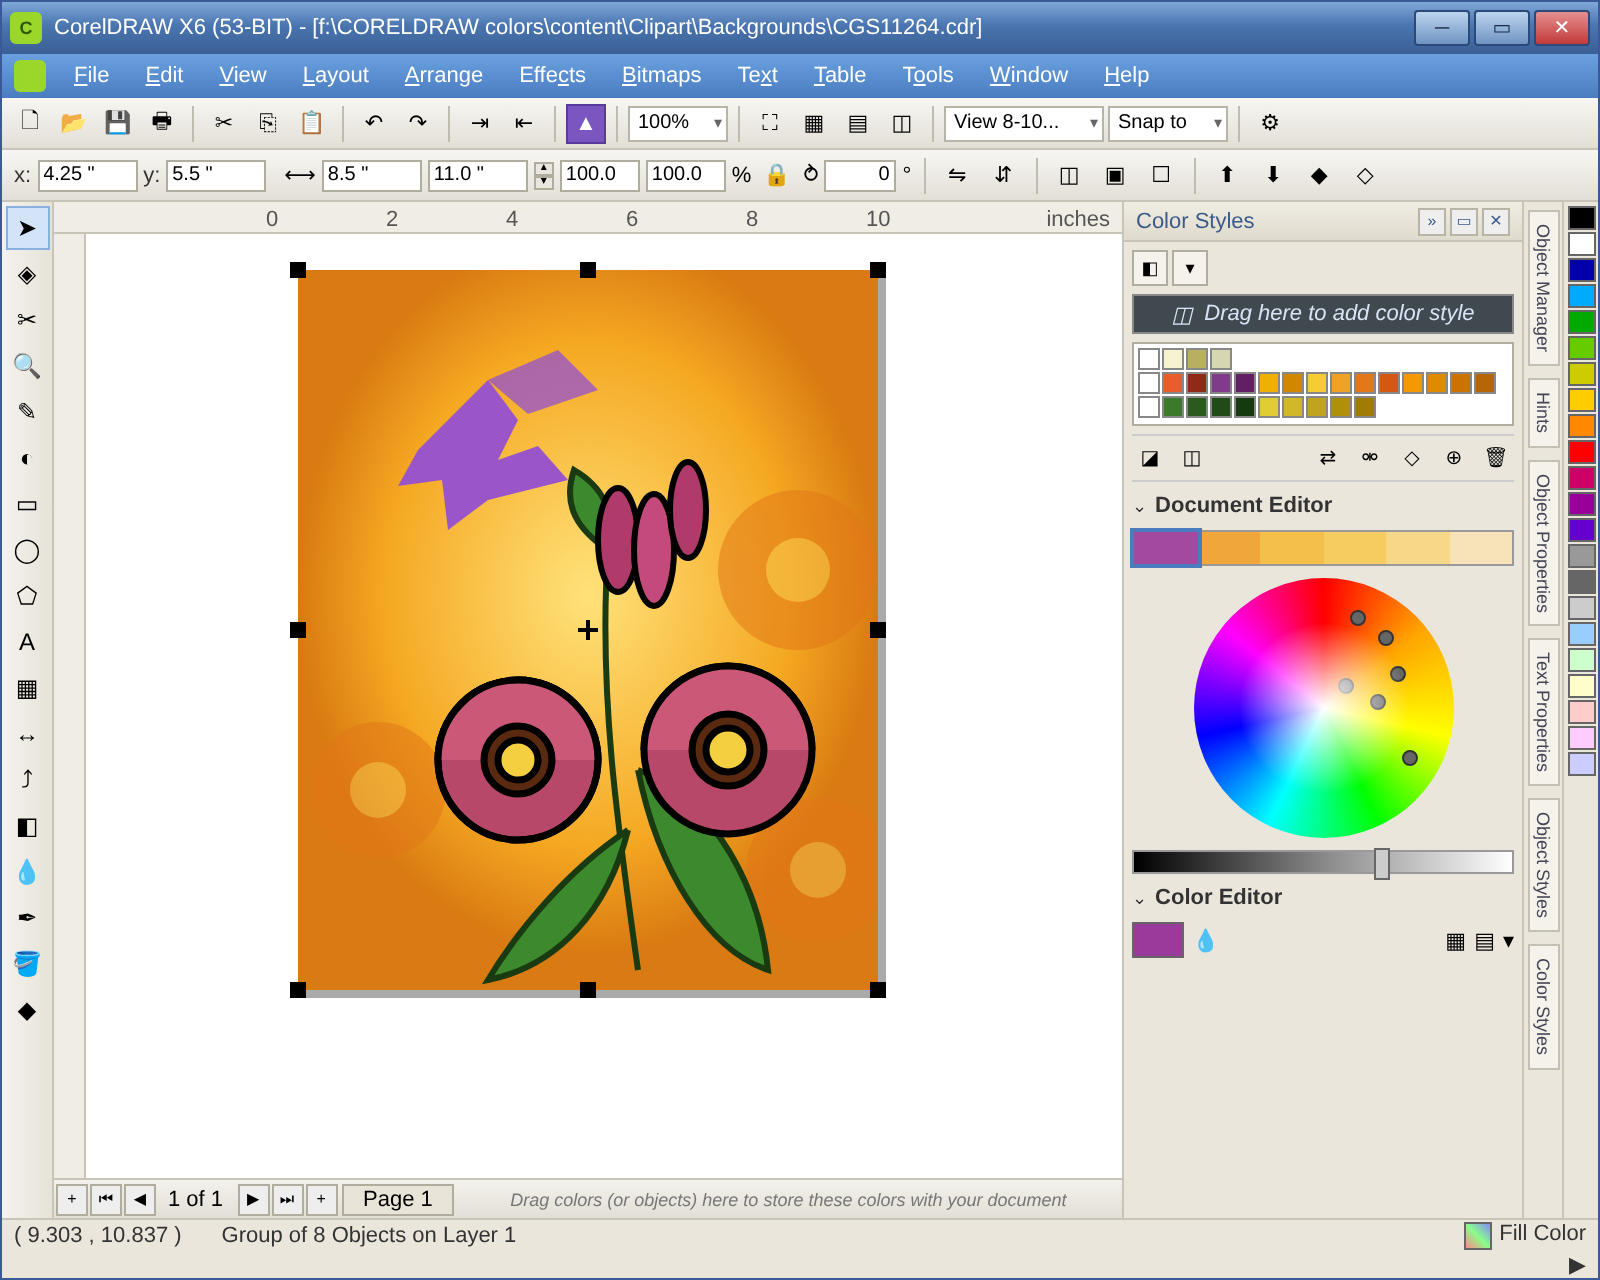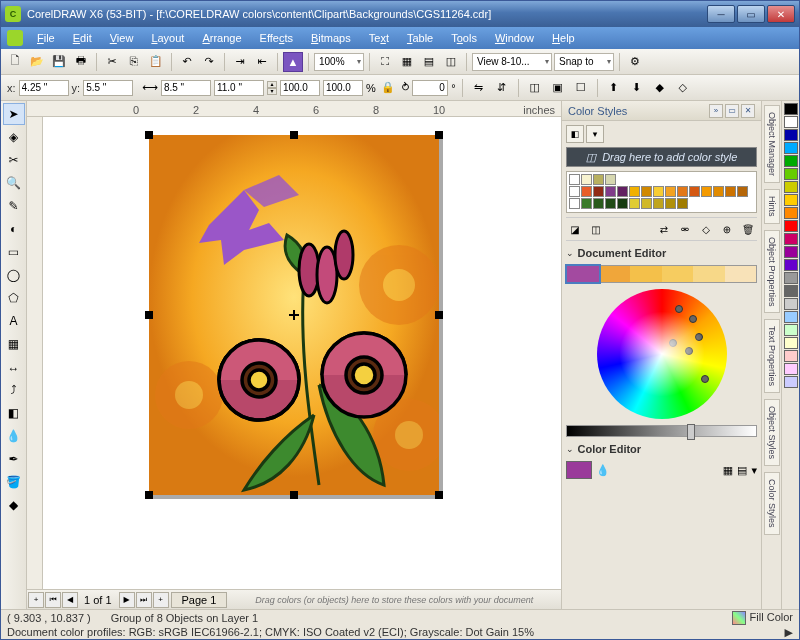--- a/index.html
+++ b/index.html
@@ -434,16 +434,15 @@
 
   <div class="statusbar">
     <span>( 9.303 , 10.837 )</span>
     <span>Group of 8 Objects on Layer 1</span>
     <span style="margin-left:auto" class="fillnone">
       <span class="fnsw" style="background:linear-gradient(45deg,#f88,#8f8,#88f)"></span>
       <span>Fill Color</span>
     </span>
   </div>
   <div class="statusbar2">
-    <span>Document color profiles: RGB: sRGB IEC61966-2.1; CMYK: ISO Coated v2 (ECI); Grayscale: Dot Gain 15%</span>
     <span style="margin-left:auto">▶</span>
   </div>
 </div>
 
 </body></html>

